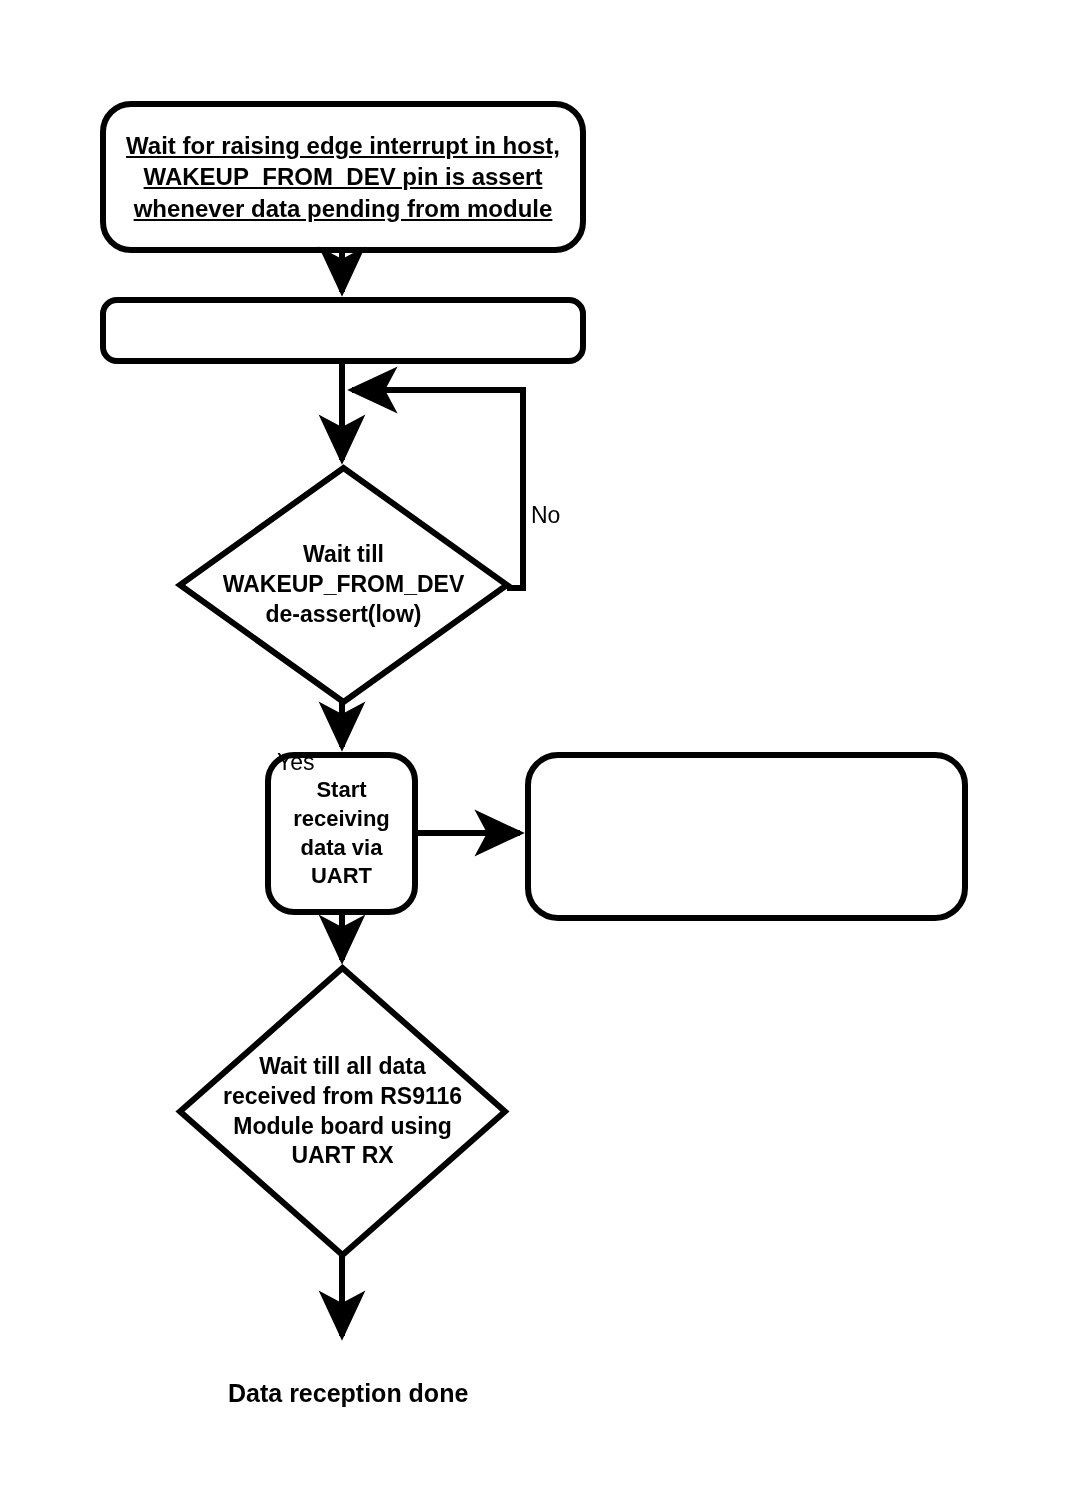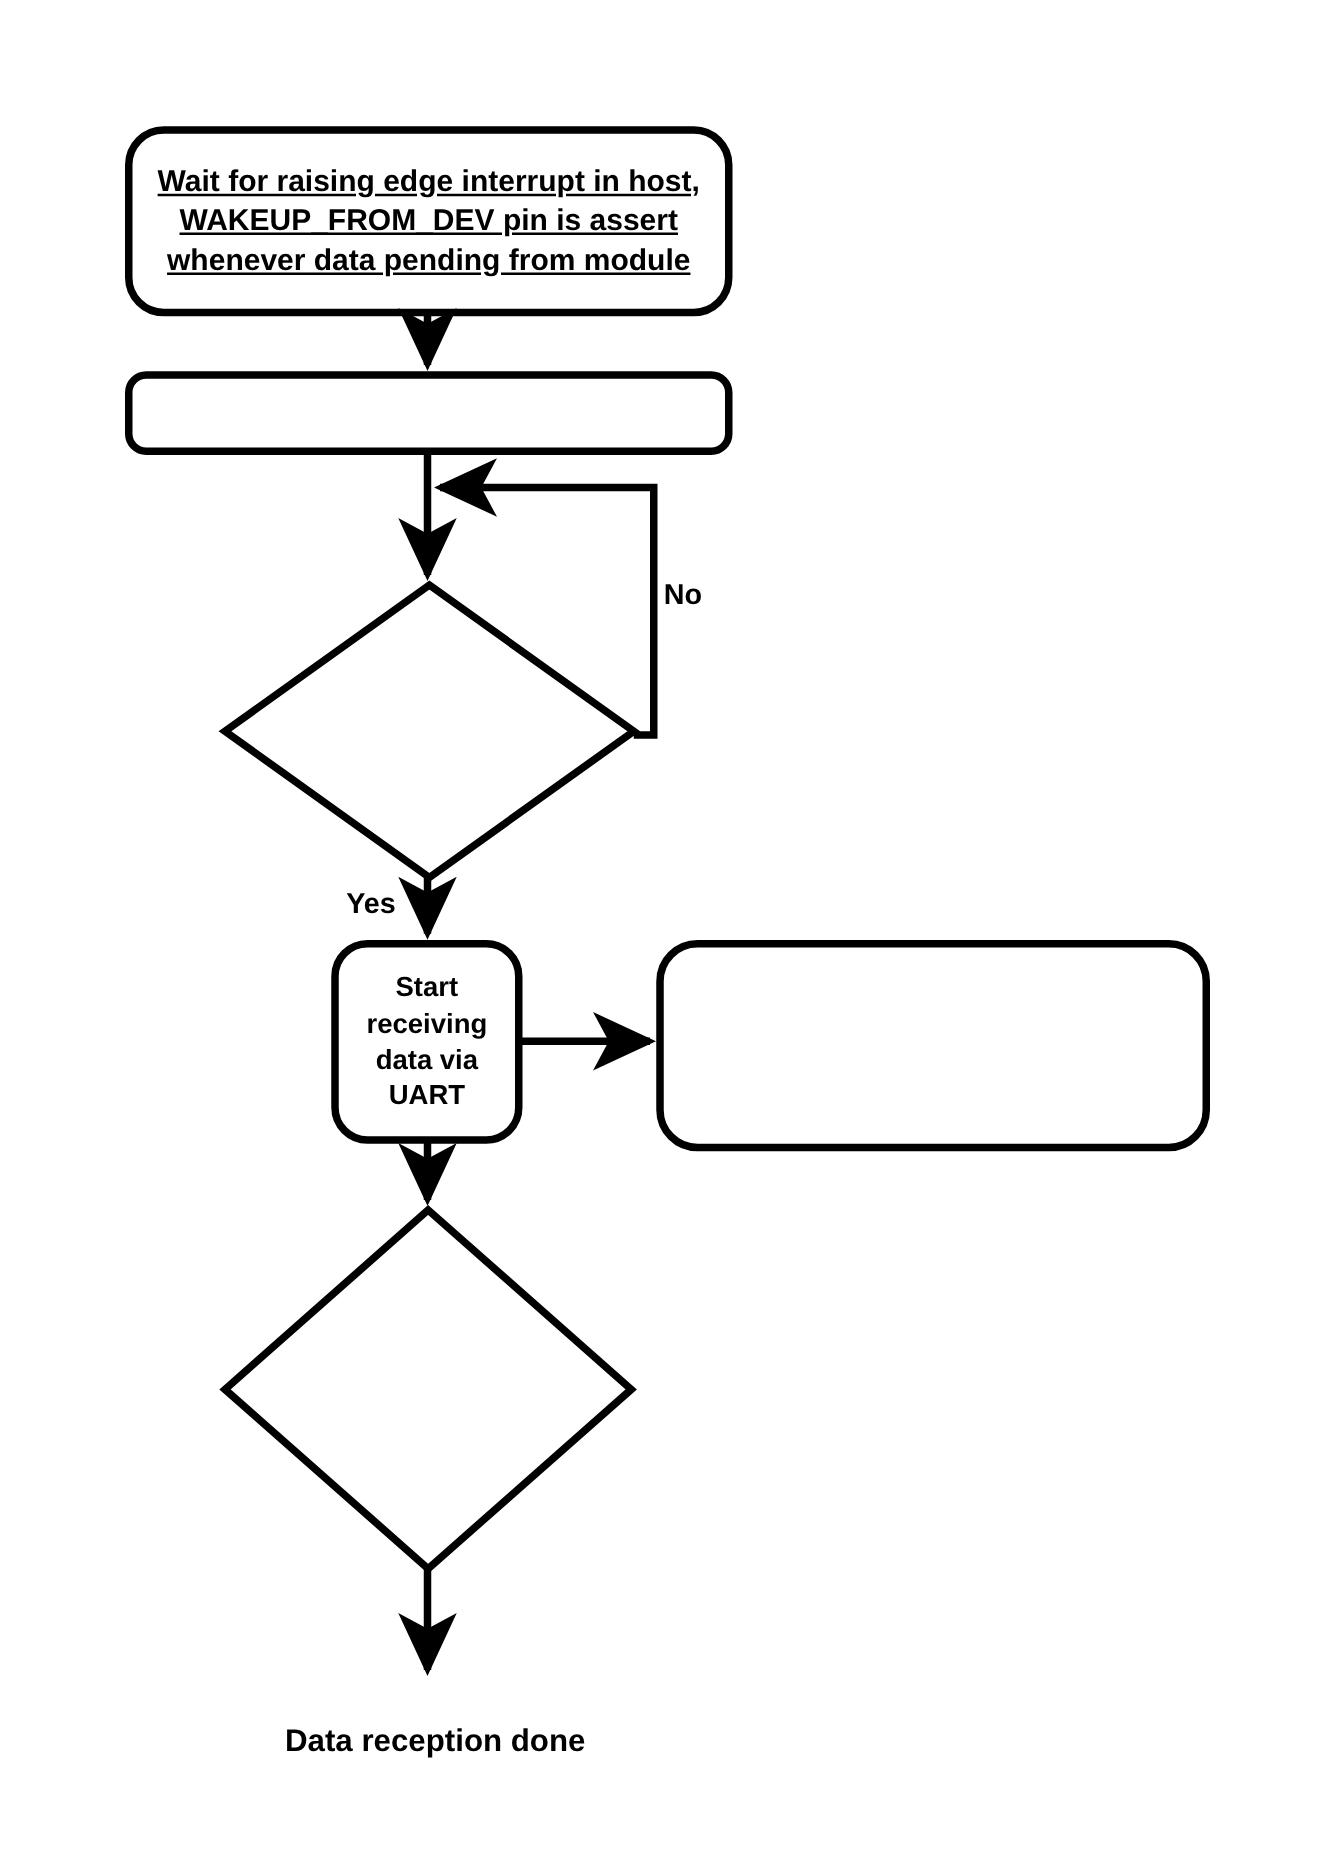--- a/index.html
+++ b/index.html
@@ -33,25 +33,26 @@
     color: #000000;
     font-weight: bold;
     font-family: "Liberation Sans", sans-serif;
     white-space: pre-line;
     line-height: 1.30;
     pointer-events: none;
   }
   .edge-label {
     position: absolute;
     color: #000000;
-    font-weight: bold;
+    font-weight: normal;
     font-family: "Liberation Sans", sans-serif;
     font-size: 23px;
     line-height: 1;
     white-space: nowrap;
+    margin-top: 40px;
   }
   .terminal-text {
     position: absolute;
     color: #000000;
     font-weight: bold;
     font-family: "Liberation Sans", sans-serif;
     font-size: 25px;
     line-height: 1;
     white-space: nowrap;
     margin-top: 36px;
@@ -106,27 +107,34 @@
     <line x1="342" y1="912" x2="342" y2="960" stroke="#000000" stroke-width="6" marker-end="url(#arrowhead)"></line>
 
     <line x1="342" y1="1255" x2="342" y2="1336" stroke="#000000" stroke-width="6" marker-end="url(#arrowhead)"></line>
   </svg>
 
   <div class="node-text" id="node-wait-interrupt">Wait for raising edge interrupt in host,
 WAKEUP_FROM_DEV pin is assert
 whenever data pending from module</div>
 
 
+  <div class="node-text" id="node-wait-deassert">Wait till
+WAKEUP_FROM_DEV
+de-assert(low)</div>
 
   <div class="node-text" id="node-start-receiving">Start
 receiving
 data via
 UART</div>
 
 
+  <div class="node-text" id="node-wait-all-data">Wait till all data
+received from RS9116
+Module board using
+UART RX</div>
 
   <div class="edge-label" id="label-no">No</div>
 
   <div class="edge-label" id="label-yes">Yes</div>
 
   <div class="terminal-text" id="label-done">Data reception done</div>
 
 </div>
 
 </body></html>

